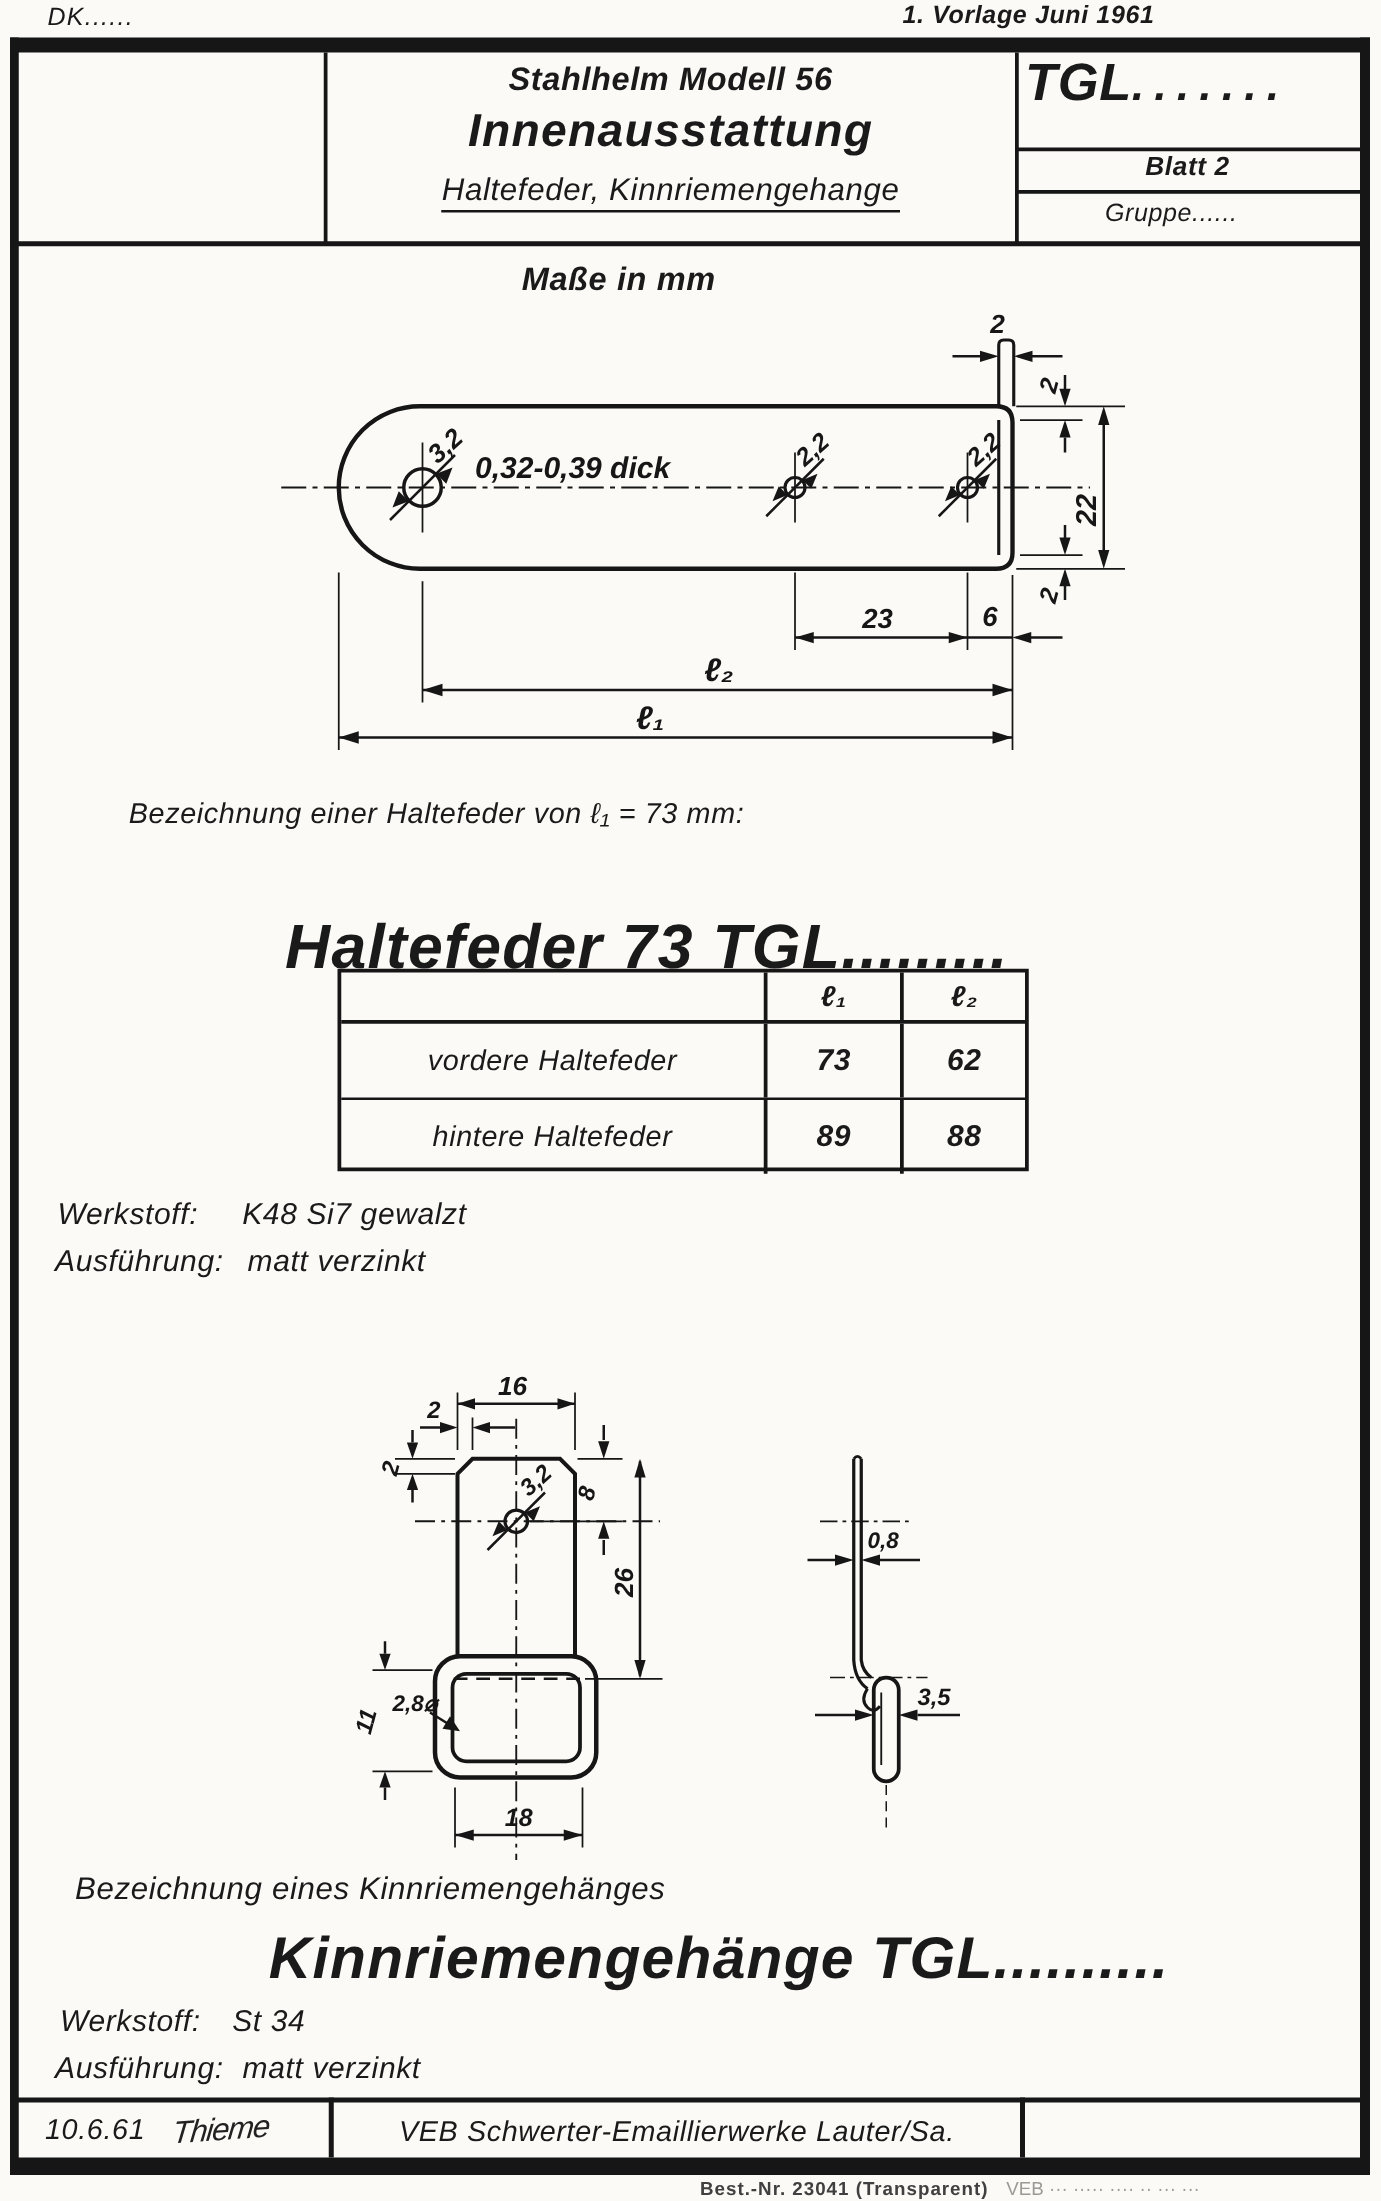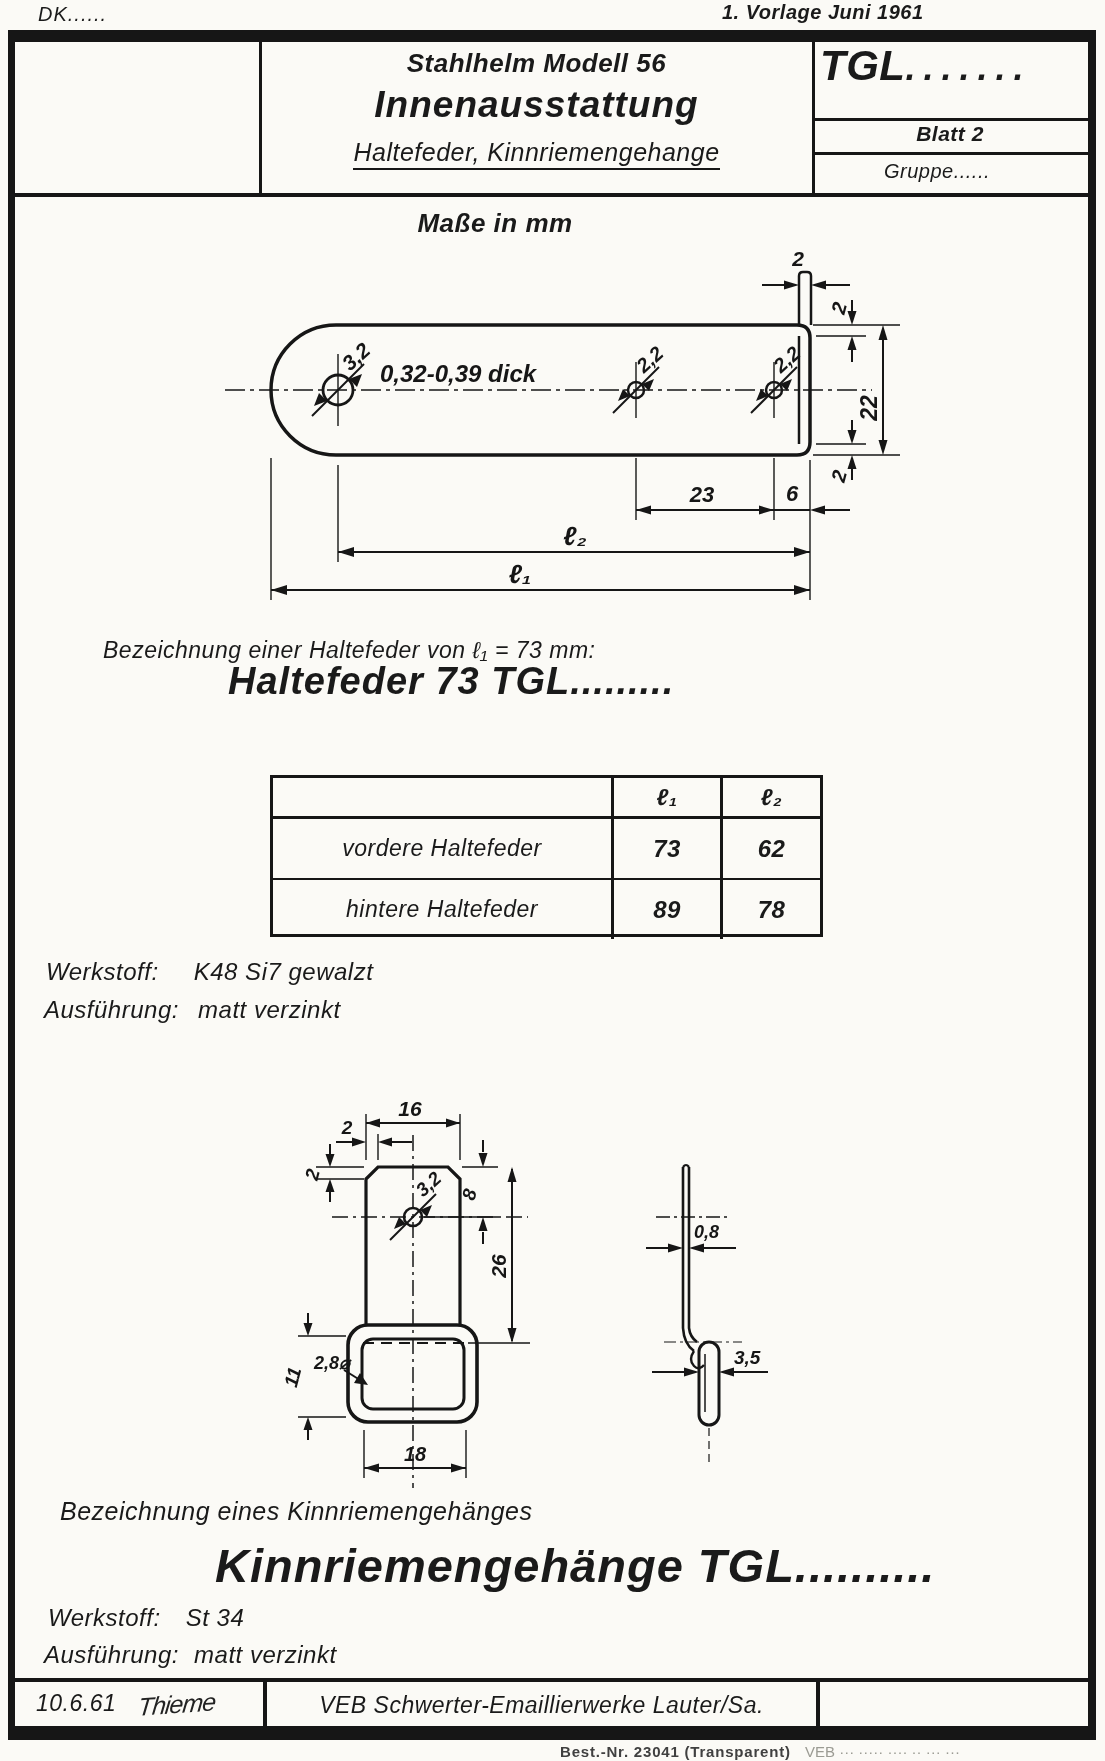--- a/index.html
+++ b/index.html
@@ -148,37 +148,37 @@
 
     <g>
       <path class="st" stroke-width="2" d="M 271 340 H 810"></path>
       <path fill="#161616" d="M271 340 l16 -5 v10 z"></path>
       <path fill="#161616" d="M810 340 l-16 -5 v10 z"></path>
       <text x="520" y="333" font-size="26" font-weight="bold" text-anchor="middle">ℓ₁</text>
     </g>
   </svg>
 
   <div class="abs hand" style="left:103px;top:637px;font-size:23px;">Bezeichnung einer Haltefeder von ℓ₁ = 73 mm:</div>
-  <div class="abs hand bold" style="left:228px;top:660px;font-size:38px;letter-spacing:1px;">Haltefeder 73 TGL.........</div>
+  <div class="abs hand bold" style="left:228px;top:728px;font-size:50px;letter-spacing:1px;">Haltefeder 73 TGL.........</div>
 
   <div class="abs" style="left:270px;top:775px;width:553px;height:162px;border:3px solid #161616;box-sizing:border-box;">
     <div style="display:flex;height:38px;border-bottom:3px solid #161616;">
       <div class="cell" style="width:338px;border-right:3px solid #161616;"></div>
       <div class="cell hand bold" style="width:106px;border-right:3px solid #161616;font-size:23px;">ℓ₁</div>
       <div class="cell hand bold" style="flex:1;font-size:23px;">ℓ₂</div>
     </div>
     <div style="display:flex;height:59px;border-bottom:2.5px solid #161616;">
       <div class="cell hand" style="width:338px;border-right:3px solid #161616;font-size:23px;">vordere Haltefeder</div>
       <div class="cell hand bold" style="width:106px;border-right:3px solid #161616;font-size:24px;">73</div>
       <div class="cell hand bold" style="flex:1;font-size:24px;">62</div>
     </div>
     <div style="display:flex;height:59px;">
       <div class="cell hand" style="width:338px;border-right:3px solid #161616;font-size:23px;">hintere Haltefeder</div>
       <div class="cell hand bold" style="width:106px;border-right:3px solid #161616;font-size:24px;">89</div>
-      <div class="cell hand bold" style="flex:1;font-size:24px;">78</div>
+      <div class="cell hand bold" style="flex:1;font-size:24px;">88</div>
     </div>
   </div>
 
   <div class="abs hand" style="left:46px;top:958px;font-size:24px;">
     <span>Werkstoff:</span>
     <span style="margin-left:28px;">K48 Si7 gewalzt</span>
   </div>
   <div class="abs hand" style="left:44px;top:996px;font-size:24px;">
     <span>Ausführung:</span>
     <span style="margin-left:12px;">matt verzinkt</span>

